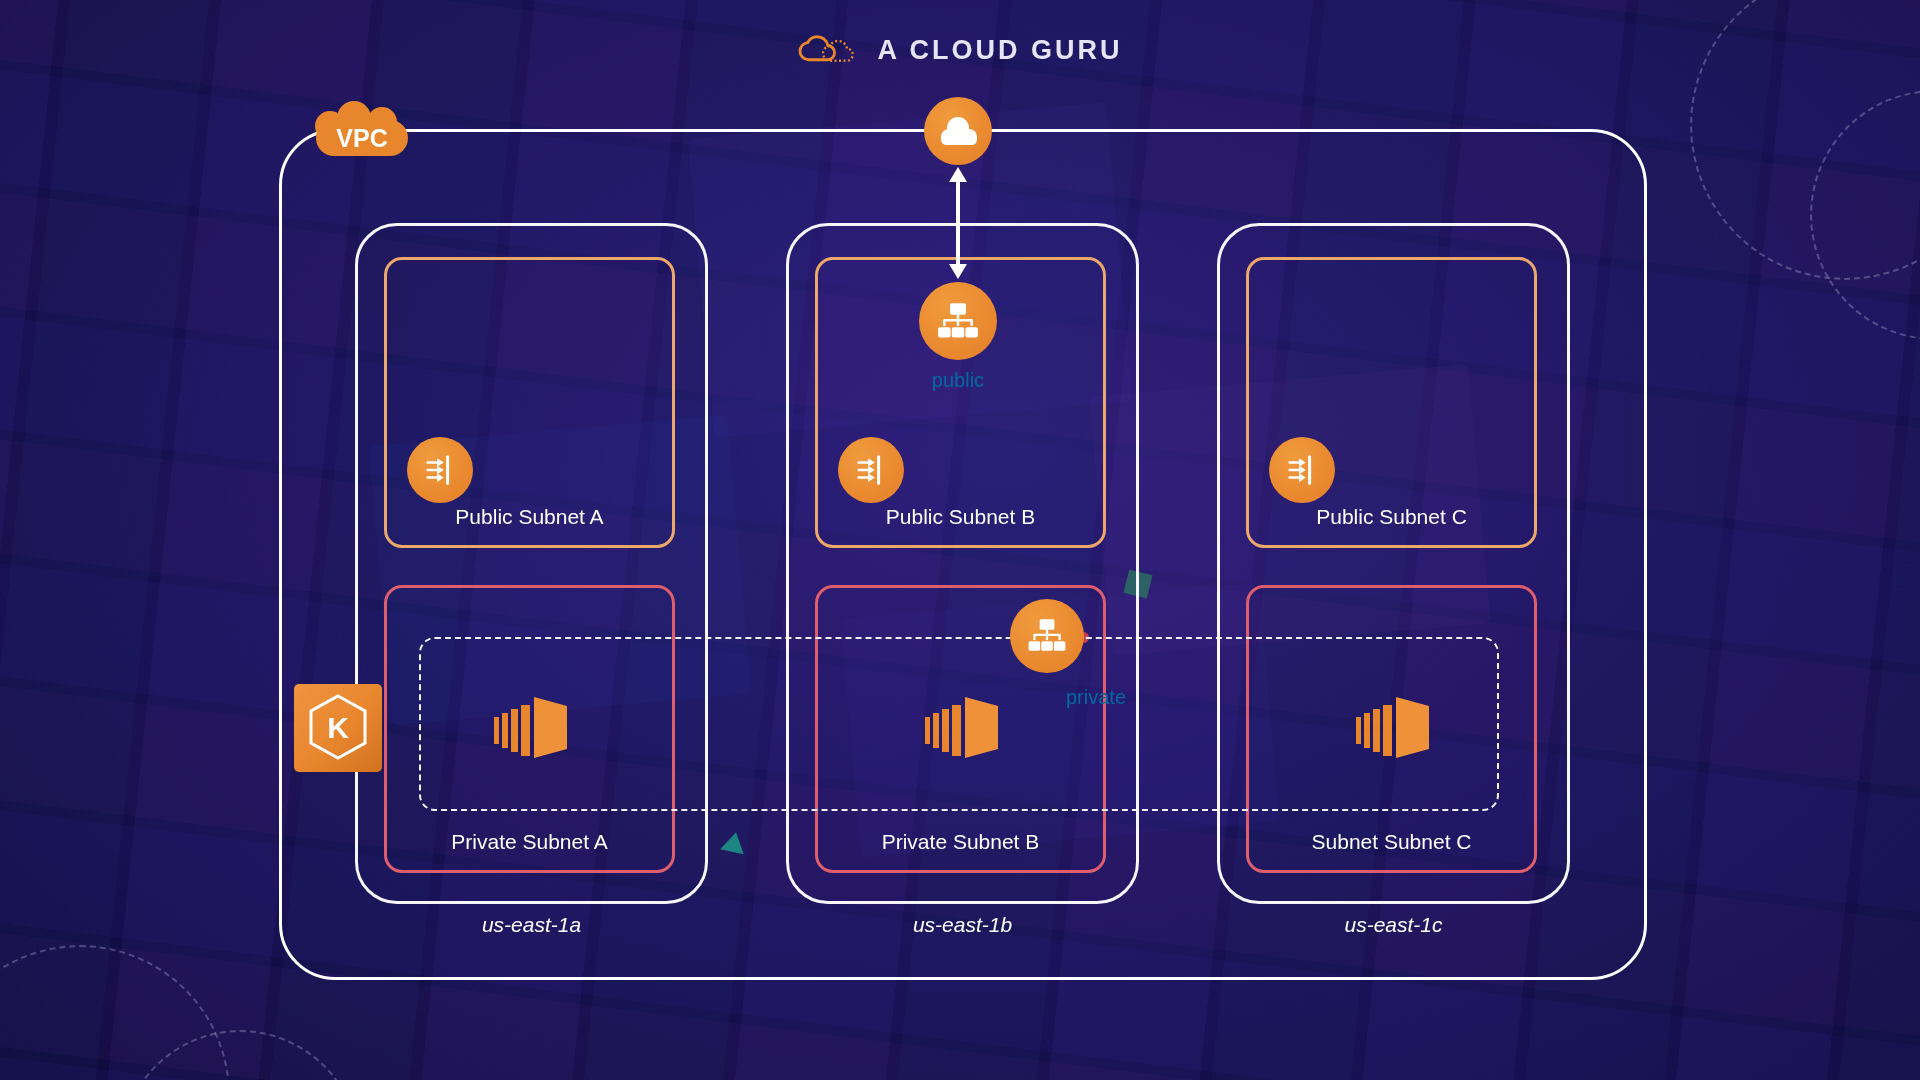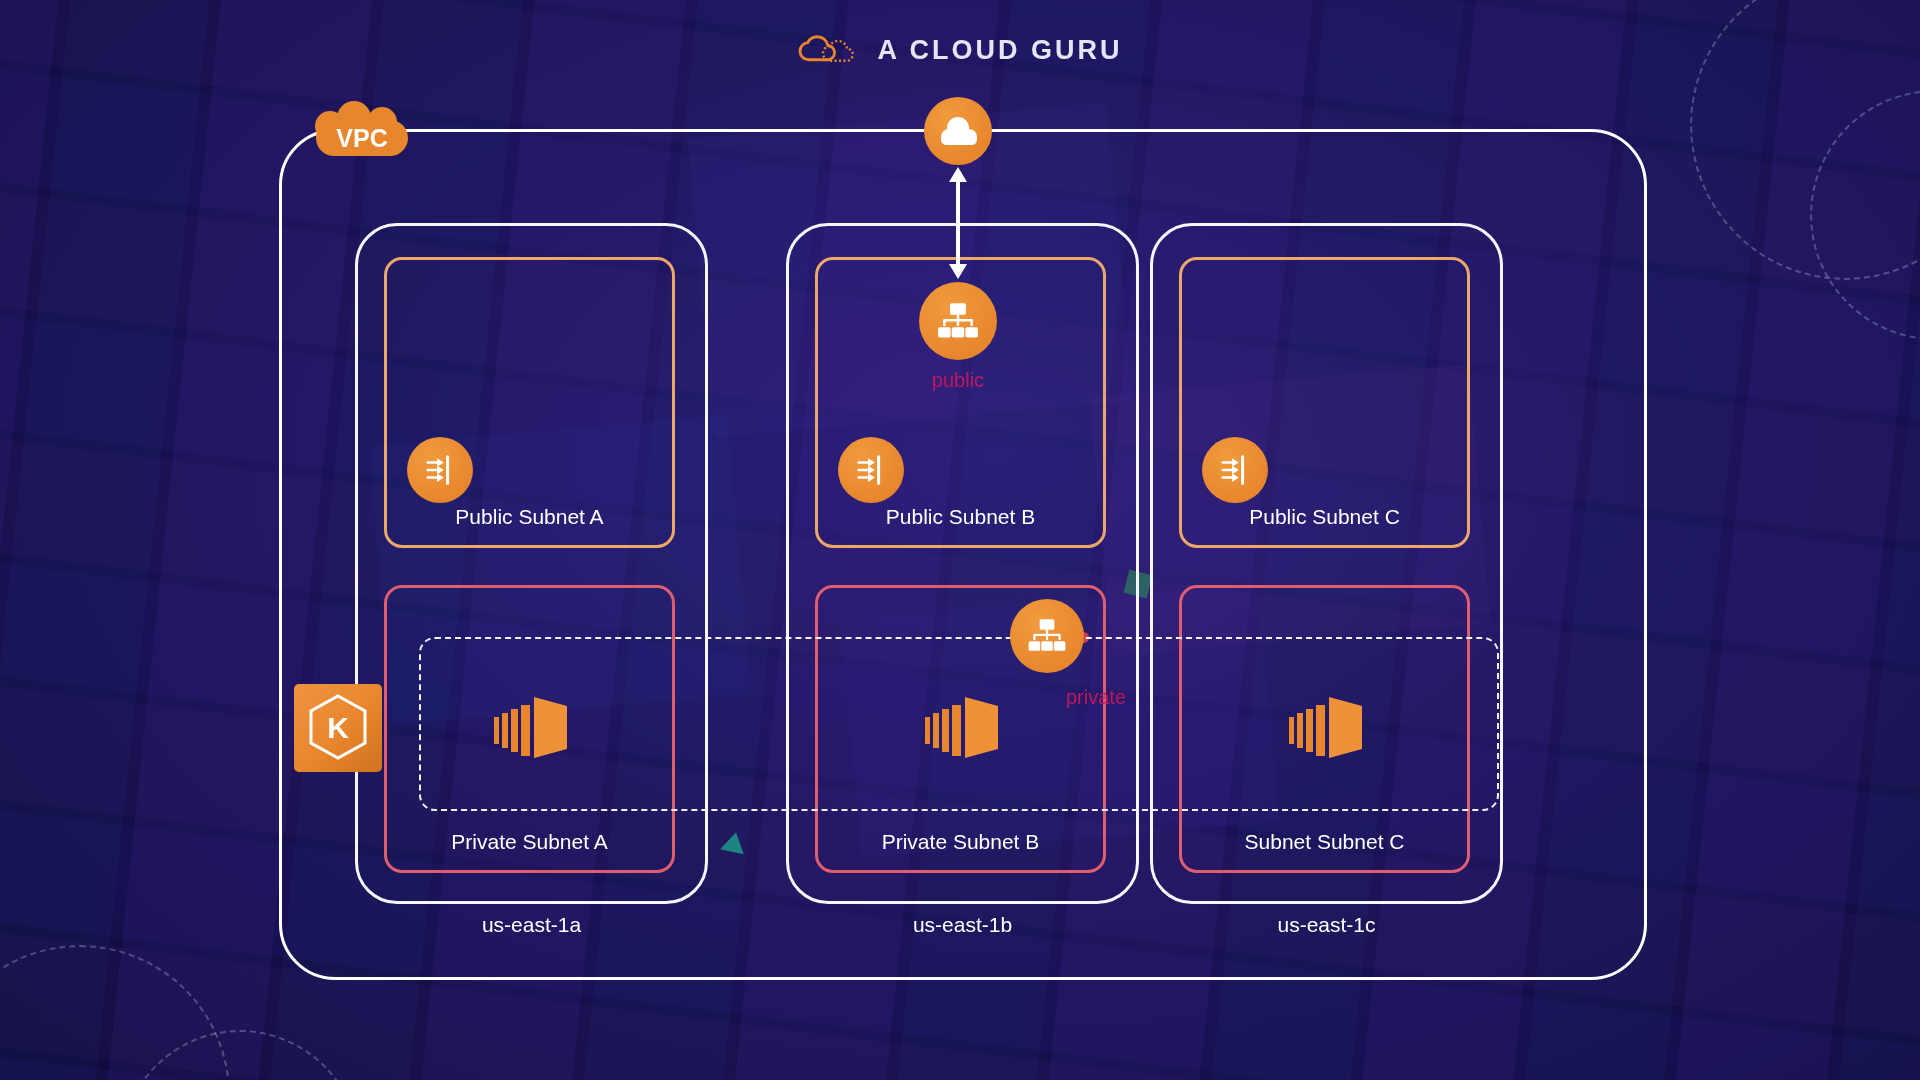--- a/index.html
+++ b/index.html
@@ -40,28 +40,28 @@
 
   .igw-circle { left:924px; top:97px; width:68px; height:68px; border-radius:50%;
     background:radial-gradient(circle at 36% 30%, #F09A3E, #E8862D 72%);
     display:flex; align-items:center; justify-content:center; }
   .arrow-svg { left:942px; top:166px; }
 
   .rt-circle { border-radius:50%; background:radial-gradient(circle at 36% 30%, #F09A3E, #E8862D 72%);
     display:flex; align-items:center; justify-content:center; }
   .rt-public { left:919px; top:282px; width:78px; height:78px; }
   .rt-private { left:1010px; top:599px; width:74px; height:74px; }
-  .rt-label { width:180px; text-align:center; font-size:20px; color:#be185d; }
+  .rt-label { width:180px; text-align:center; font-size:20px; color:#0369a1; }
   .rt-public-label { left:868px; top:369px; }
   .rt-private-label { left:1006px; top:686px; }
 
   
   .az { position:absolute; top:223px; width:353px; height:730px; }
   .az-box { position:absolute; left:0; top:0; width:353px; height:681px; border:3px solid #F7F6FC; border-radius:42px; }
-  .az-label { position:absolute; top:690px; width:100%; text-align:center; font-size:21px; color:#fff; }
+  .az-label { position:absolute; top:690px; width:100%; text-align:center; font-size:21px; color:#fff;font-style:italic; }
 
   .subnet { position:absolute; left:29px; width:291px; border-radius:18px; }
   .subnet.public  { top:34px;  height:291px; border:3px solid #ECA76B; }
   .subnet.private { top:362px; height:288px; border:3px solid #DE5E6E; }
   .subnet-label { position:absolute; bottom:16px; width:100%; text-align:center; font-size:21px; color:#fff; }
 
   .subnet-icon { position:absolute; left:20px; top:177px; width:66px; height:66px; border-radius:50%;
     background:radial-gradient(circle at 36% 30%, #F09A3E, #E8862D 72%);
     display:flex; align-items:center; justify-content:center; }
   .ec2-icon { position:absolute; left:50%; margin-left:-44px; top:96px; width:88px; height:88px; }
@@ -174,21 +174,21 @@
         <rect x="25" y="25" width="7" height="43" fill="#E8862D"></rect>
         <rect x="35" y="21" width="9" height="51" fill="#E8862D"></rect>
         <polygon points="48,13 81,22 81,65 48,74" fill="#EE9138"></polygon>
       </svg>
     </div>
     <div class="subnet-label">Private Subnet B</div>
   </div>
   <div class="az-label">us-east-1b</div>
 </div>
 
-<div class="az" style="left:1150px;">
+<div class="az" style="left:1217px;">
   <div class="az-box"></div>
   <div class="subnet public">
     <div class="subnet-icon">
       <svg width="38" height="38" viewBox="0 0 40 40">
         <path d="M28 6v28" stroke="#fff" stroke-width="3.2" stroke-linecap="round" fill="none"></path>
         <g stroke="#fff" stroke-width="2.6" stroke-linecap="round">
             <path d="M7 12h10"></path>
             <path d="M7 20h10"></path>
             <path d="M7 28h10"></path>
           </g>

